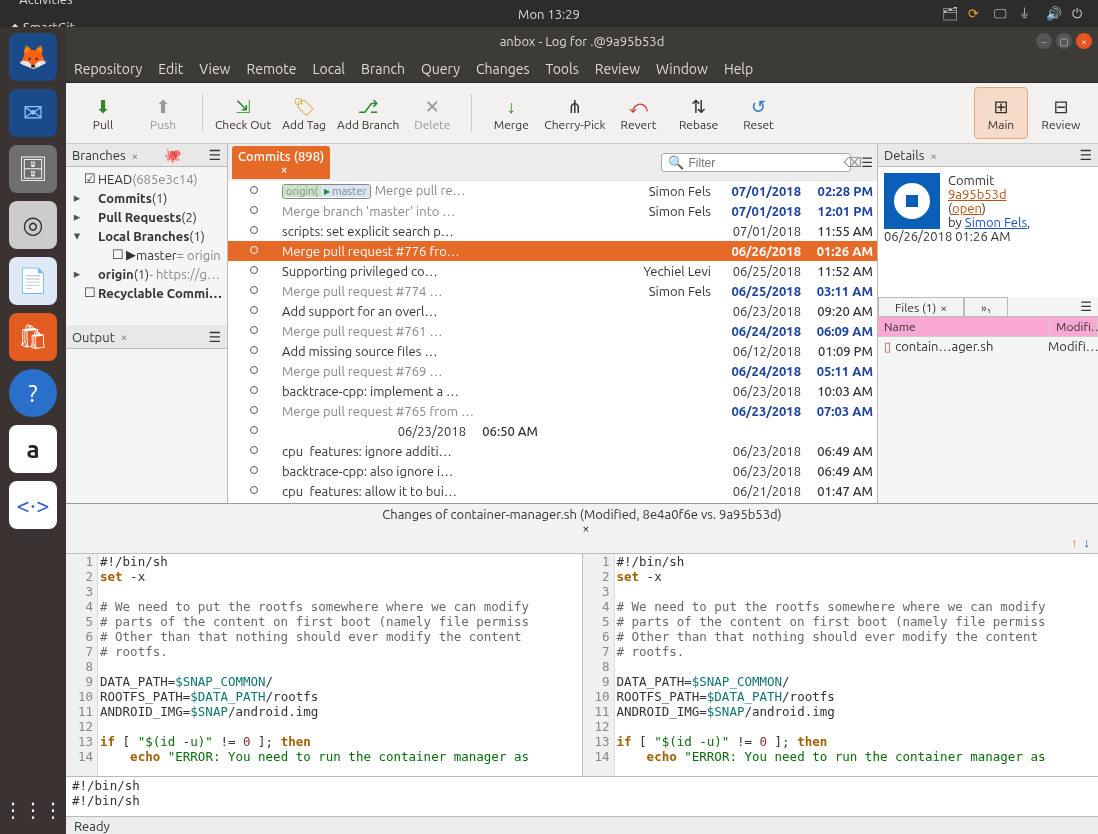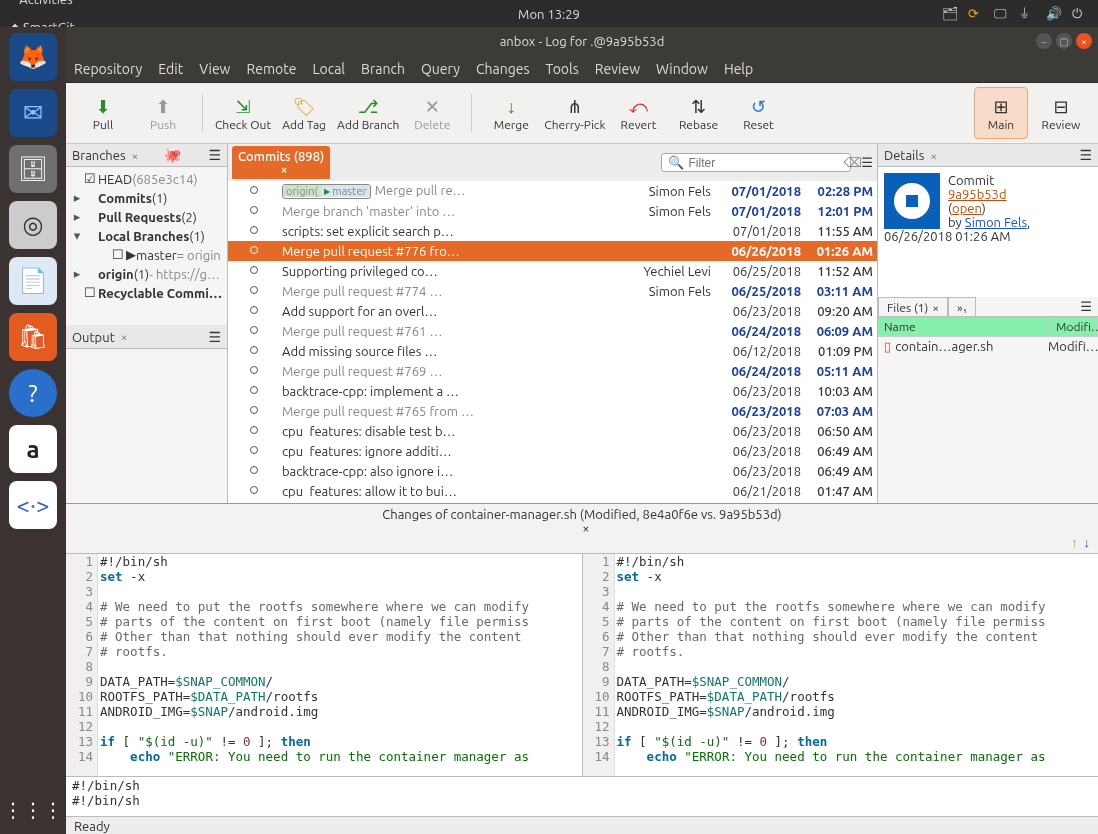--- a/index.html
+++ b/index.html
@@ -88,37 +88,37 @@
 .badge-grp .b2{background:#d8e6f3; padding:0 3px; display:flex; align-items:center; gap:2px;}
 .badge-grp .tri{color:#2a8a2a; font-size:8px;}
 
 .details{ flex:1; min-width:200px;}
 .details-body{flex:1; overflow:auto; padding:6px; background:#fff; font-size:13px;}
 .avatar{width:56px; height:56px; float:left; margin-right:8px;}
 .details-body .sha{color:#b75314; text-decoration:underline;}
 .details-body .open{color:#b75314; text-decoration:underline;}
 .details-body .auth{color:#1a52c4; text-decoration:underline;}
 .files-tabs{ display:flex; border-bottom:1px solid #bbb;}
-.ftab{ border:1px solid #bbb; border-bottom:none; padding:2px 8px; font-size:12px; background:#f4f4f4; display:flex; align-items:center; gap:4px;}
-.files-hdr{display:flex; border-bottom:1px solid #ccc; background:#86efac; font-size:12px;}
+.ftab{ border:1px solid #bbb; border-bottom:none; padding:2px 16px; font-size:12px; background:#f4f4f4; display:flex; align-items:center; gap:4px;}
+.files-hdr{display:flex; border-bottom:1px solid #ccc; background:#f9a8d4; font-size:12px;}
 .files-hdr > div{padding:3px 6px; border-right:1px solid #ccc;}
 .files-list{font-size:13px;}
 .frow{display:flex; padding:2px 6px;}
 .frow .fn{flex:1;} .frow .fm{width:44px;}
 .fileicon{color:#c85050; margin-right:4px;}
 
 .bottom{ display:flex; flex-direction:column; border-top:1px solid #999;}
 .diff-tab{ background:#f2f2f2; border-bottom:1px solid #bbb; display:flex; align-items:center; padding:3px 8px;flex-direction:column;}
 .diff-tab .arrows{margin-left:auto; display:flex; gap:6px;}
 .diff-pane{ display:flex; height:222px; background:#fff;}
 .dside{flex:1; display:flex; overflow:hidden; font-family:"DejaVu Sans Mono",monospace; font-size:12.5px;}
 .dside:first-child{border-right:1px solid #bbb;}
 .gutter{background:#f0f0f0; width:32px; text-align:right; padding:0 4px; color:#888; border-right:1px solid #ddd;}
 .code{flex:1; white-space:pre; overflow:hidden; padding-left:2px;}
-.kw{color:#0369a1; font-weight:bold;}
+.kw{color:#a16207; font-weight:bold;}
 .cm{color:#6a6a6a;}
 .num{color:#8a2b2b;}
 .str{color:#0a6e0a;}
 .var{color:#0f766e;}
 .summary{height:40px; font-family:monospace; font-size:12.5px; background:#fff; padding:1px 6px; border-top:1px solid #bbb;}
 .status{height:18px; background:#ededed; border-top:1px solid #bbb; padding:2px 8px; font-size:13px;}
 </style>
 </head>
 <body>
 
@@ -422,21 +422,20 @@
               </span>
               <span class="msg">Merge pull request #765 from …</span>
               <span class="author"></span>
               <span class="date1">06/23/2018</span>
               <span class="date2">07:03 AM</span>
             </div>
             <div class="crow">
               <span class="graph">
                 <span class="node"></span>
               </span>
-              <span class="msg">cpu_features: disable test b…</span>
               <span class="author"></span>
               <span class="date1">06/23/2018</span>
               <span class="date2">06:50 AM</span>
             </div>
             <div class="crow">
               <span class="graph">
                 <span class="node"></span>
               </span>
               <span class="msg">cpu_features: ignore additi…</span>
               <span class="author"></span>

